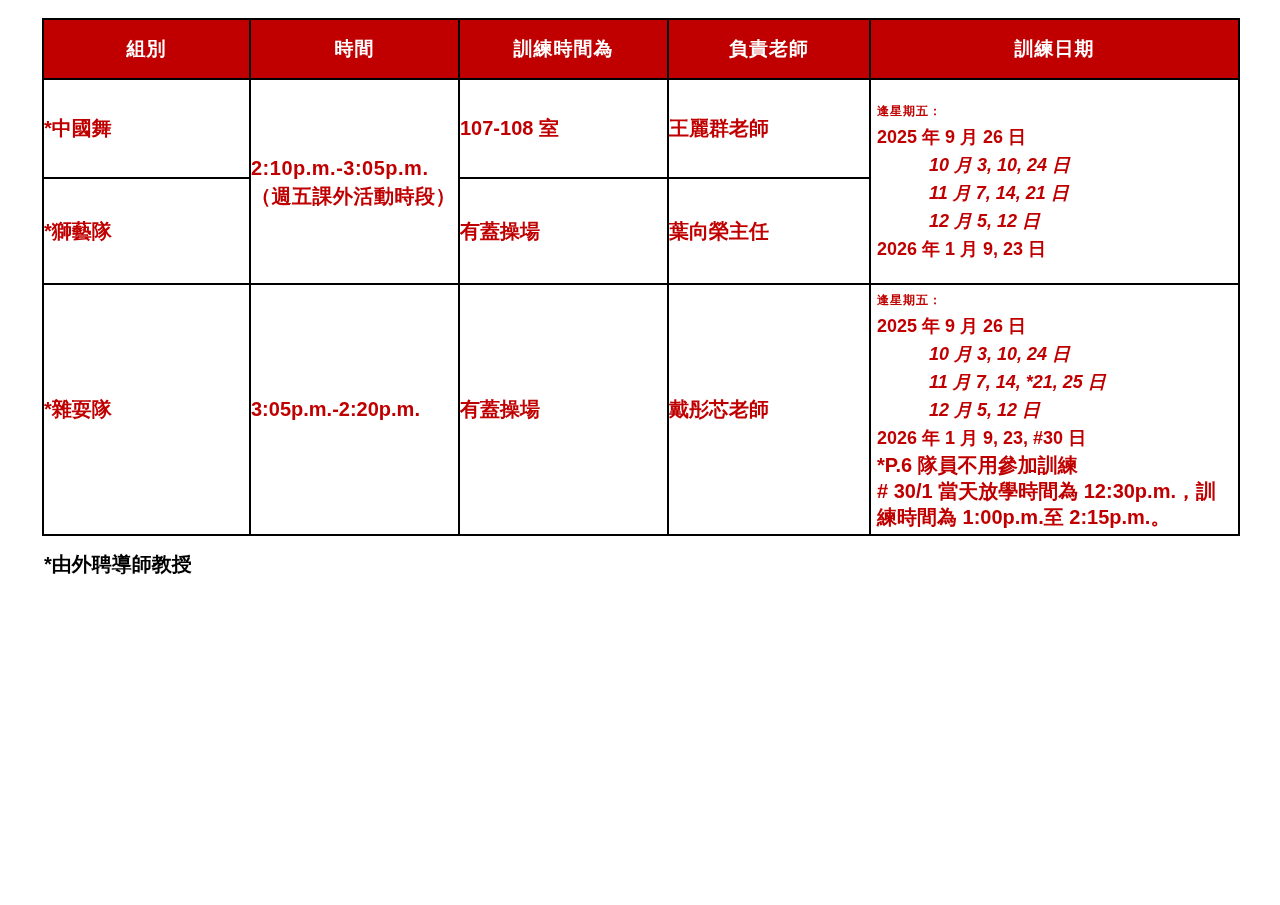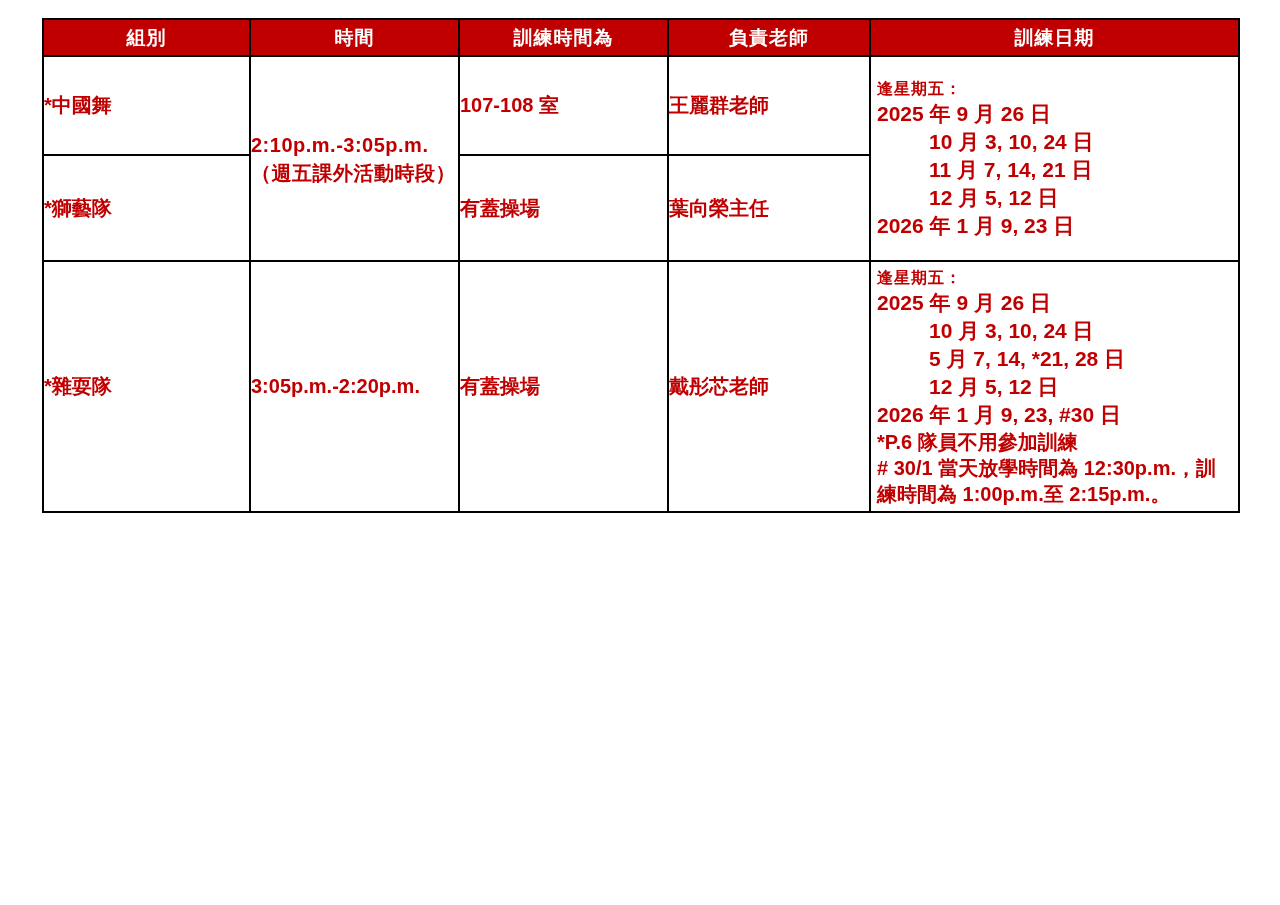--- a/index.html
+++ b/index.html
@@ -24,21 +24,21 @@
     width: 1196px;
   }
   table.schedule th, table.schedule td {
     border: 2px solid #000000;
   }
   th.hd {
     background: #C00000;
     color: #FFFFFF;
     font-size: 19px;
     font-weight: bold;
-    height: 37px;
+    height: 60px;
     text-align: center;
     letter-spacing: 1px;
   }
   td {
     color: #C00000;
     font-size: 20px;
     text-align: left;
     vertical-align: middle;
     background: #ffffff;
   }
@@ -46,23 +46,23 @@
   tr.r2 { height: 106px; }
   tr.r3 { height: 250px; }
 
   td.time-cell .tl { line-height: 28px; letter-spacing: 0.5px; }
 
   td.dates {
     text-align: left;
     vertical-align: middle;
     padding: 4px 4px 4px 6px;
   }
-  .dh { font-size: 16px; line-height: 23px; letter-spacing: 1px; }
-  .dl { font-size: 21px; line-height: 28px; }
-  .dl.ind { padding-left: 52px; }
+  .dh { font-size: 12px; line-height: 23px; letter-spacing: 1px; }
+  .dl { font-size: 18px; line-height: 28px; }
+  .dl.ind { padding-left: 52px; font-style: italic; }
   .nl { font-size: 20px; line-height: 26px; }
 
   .footnote {
     margin-top: 15px;
     margin-left: 2px;
     color: #000000;
     font-size: 20px;
   }
 </style>
 </head>
@@ -113,24 +113,25 @@
       </tr>
       <tr class="r3">
         <td>*雜耍隊</td>
         <td>3:05p.m.-2:20p.m.</td>
         <td>有蓋操場</td>
         <td>戴彤芯老師</td>
         <td class="dates">
           <div class="dh">逢星期五：</div>
           <div class="dl">2025 年 9 月 26 日</div>
           <div class="dl ind">10 月 3, 10, 24 日</div>
-          <div class="dl ind">5 月 7, 14, *21, 28 日</div>
+          <div class="dl ind">11 月 7, 14, *21, 25 日</div>
           <div class="dl ind">12 月 5, 12 日</div>
           <div class="dl">2026 年 1 月 9, 23, #30 日</div>
           <div class="nl">*P.6 隊員不用參加訓練</div>
           <div class="nl"># 30/1 當天放學時間為 12:30p.m.，訓練時間為 1:00p.m.至 2:15p.m.。</div>
         </td>
       </tr>
     </tbody>
   </table>
 
+  <div class="footnote">*由外聘導師教授</div>
 
 </div>
 
 </body></html>

